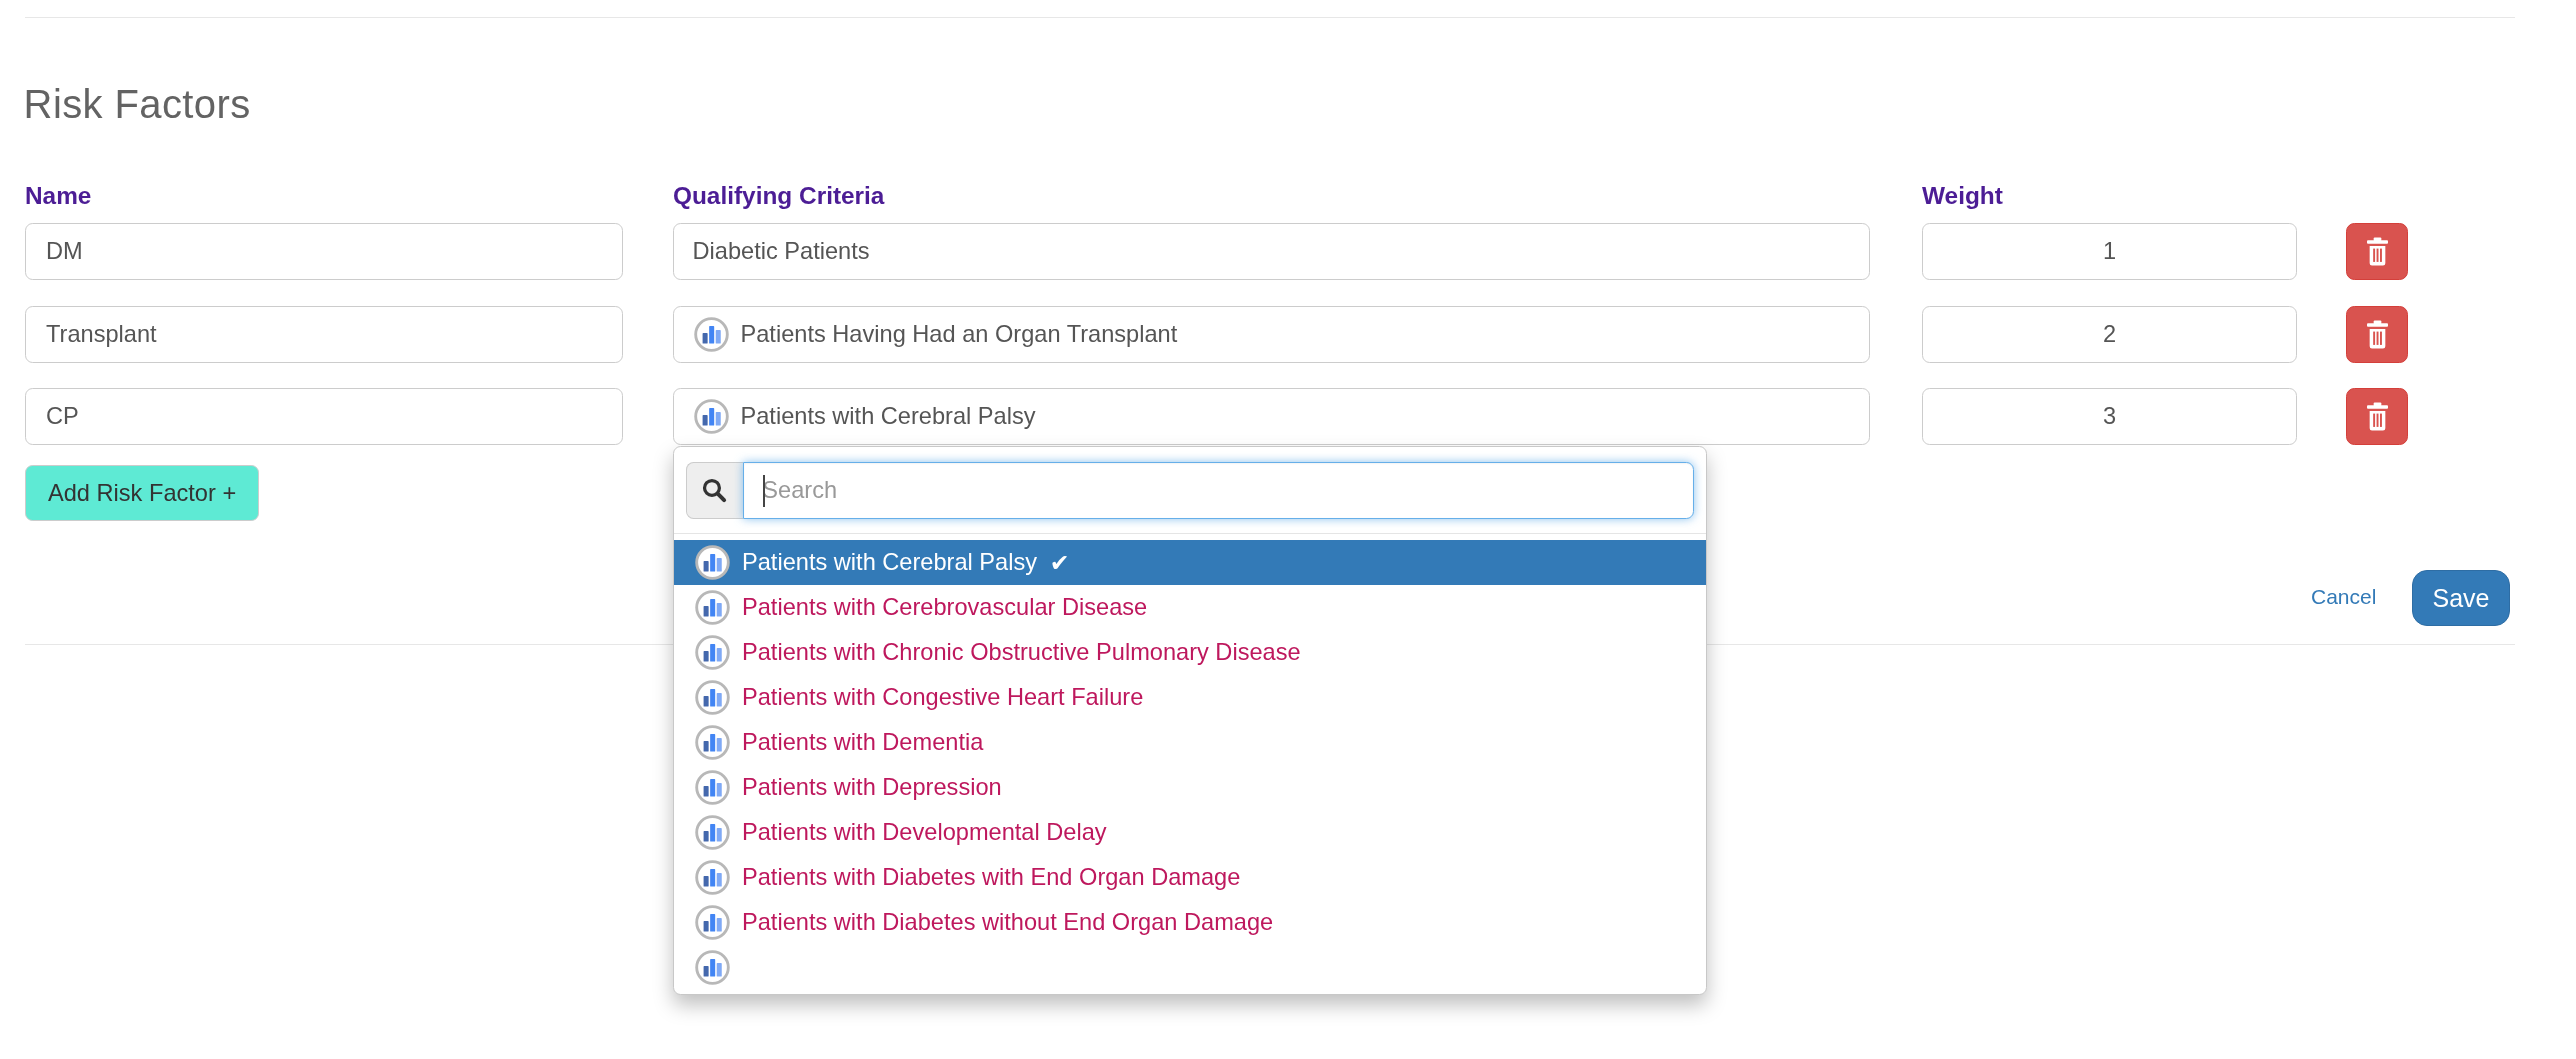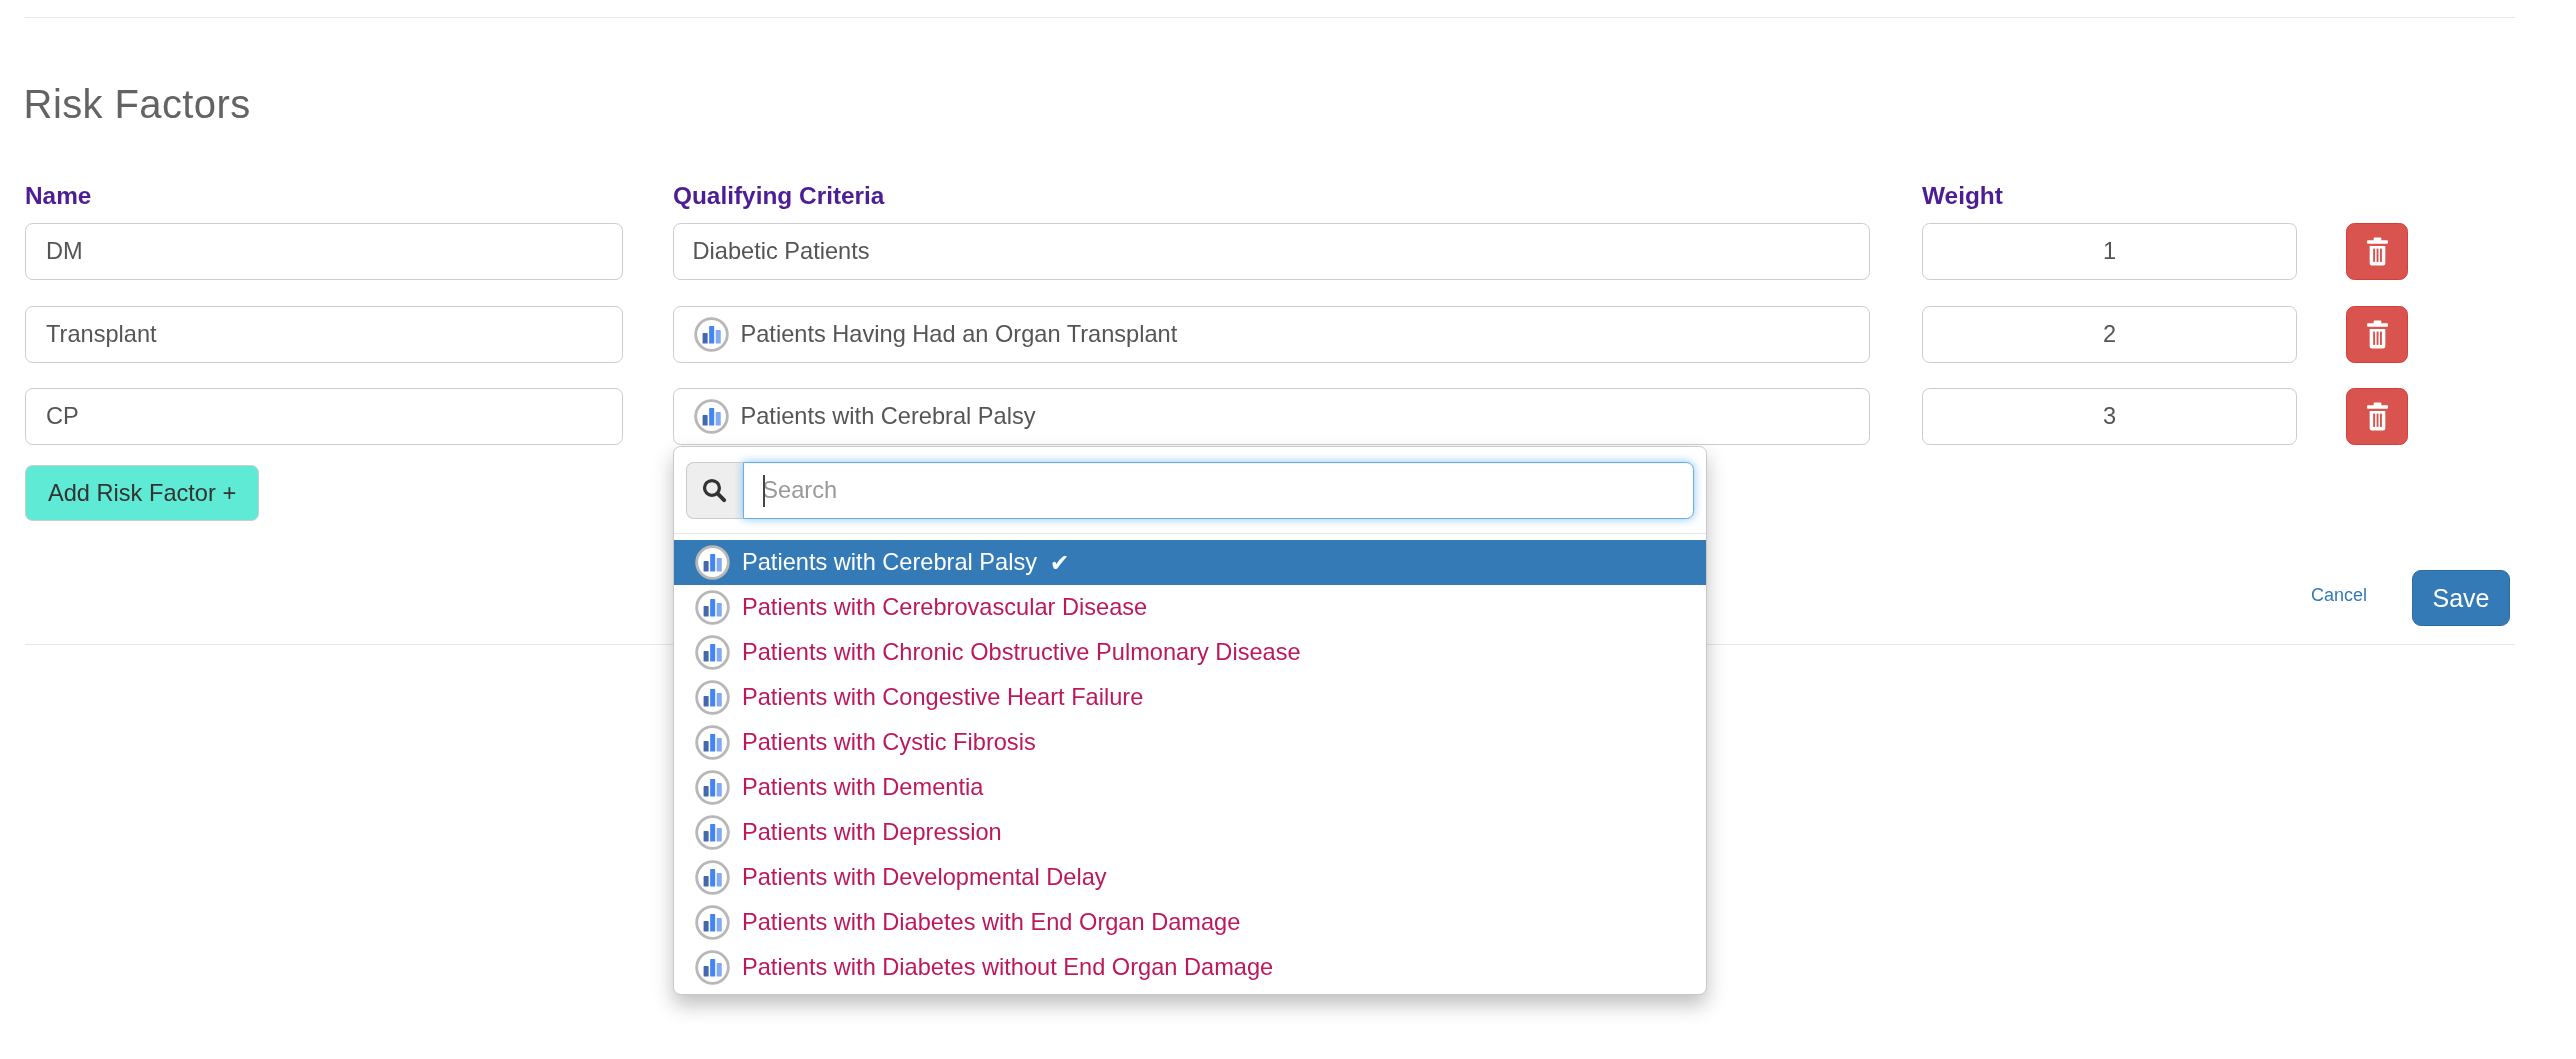--- a/index.html
+++ b/index.html
@@ -56,25 +56,25 @@
 
   .add-btn {
     position:absolute; left:25px; top:465px; height:56px;
     background:#5eead4; border:1.7px solid #ccc; border-radius:7.6px;
     padding:0 22px; font-size:23.6px; color:#333;
     font-family:Liberation Sans, sans-serif; cursor:pointer;
   }
 
   .cancel-link {
     position:absolute; left:2311px; top:585px;
-    font-size:18px; color:#337ab7; cursor:pointer;
+    font-size:21px; color:#337ab7; cursor:pointer;
   }
   .save-btn {
     position:absolute; left:2412px; top:570px; width:98px; height:56px;
-    background:#337ab7; border:1.7px solid #2e6da4; border-radius:9px;
+    background:#337ab7; border:1.7px solid #2e6da4; border-radius:15px;
     color:#fff; font-size:25px; font-family:"Liberation Sans", sans-serif;
     cursor:pointer;
   }
 
   
   .dropdown-panel {
     position:absolute; left:673px; top:446px; width:1034px; height:549px;
     background:#fff; border:1.7px solid #c8c8c8; border-radius:7.6px;
     box-shadow:0 10px 20px rgba(0,0,0,0.25);
     z-index:20; overflow:hidden;
@@ -242,26 +242,20 @@
       <div class="menu-item">
         <svg class="icon-svg" width="37" height="37" viewBox="0 0 22 22">
             <use href="#bar-chart-def"></use>
           </svg>
         <span>Patients with Congestive Heart Failure</span>
       </div>
       <div class="menu-item">
         <svg class="icon-svg" width="37" height="37" viewBox="0 0 22 22">
             <use href="#bar-chart-def"></use>
           </svg>
-        <span>Patients with Cystic Fibrosis</span>
-      </div>
-      <div class="menu-item">
-        <svg class="icon-svg" width="37" height="37" viewBox="0 0 22 22">
-            <use href="#bar-chart-def"></use>
-          </svg>
         <span>Patients with Dementia</span>
       </div>
       <div class="menu-item">
         <svg class="icon-svg" width="37" height="37" viewBox="0 0 22 22">
             <use href="#bar-chart-def"></use>
           </svg>
         <span>Patients with Depression</span>
       </div>
       <div class="menu-item">
         <svg class="icon-svg" width="37" height="37" viewBox="0 0 22 22">

